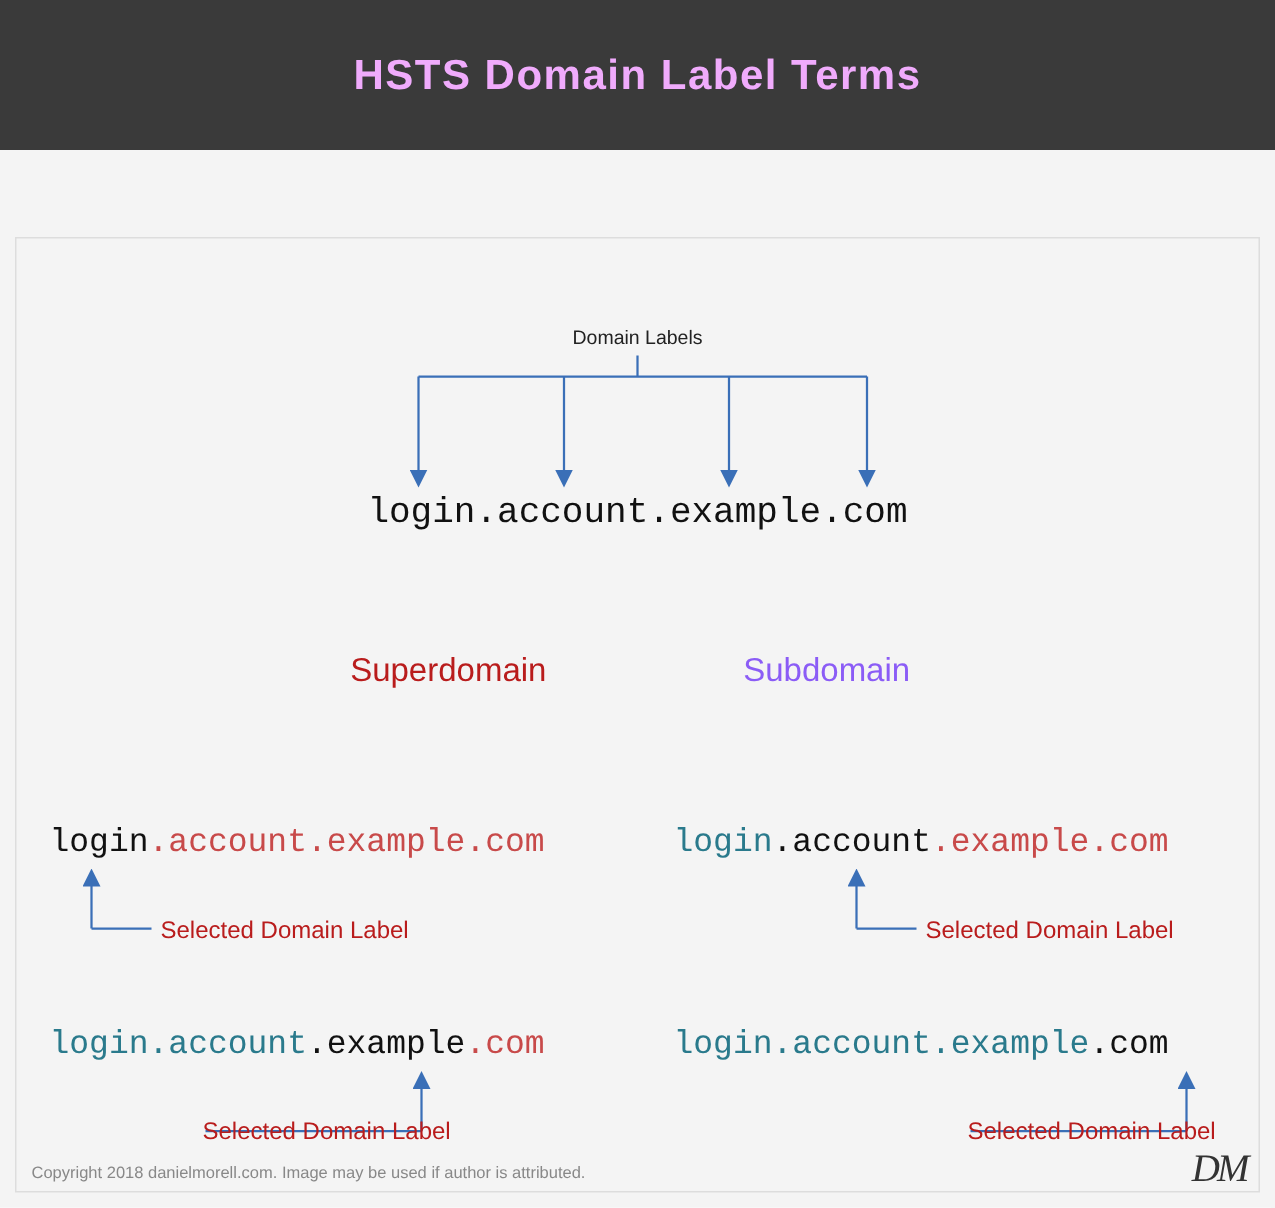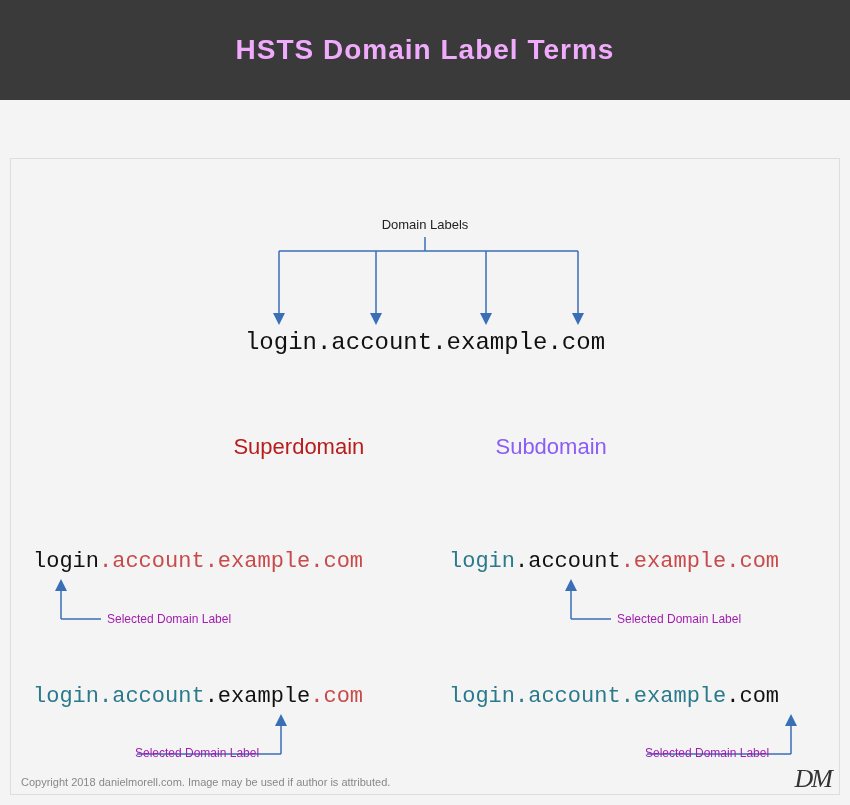--- a/index.html
+++ b/index.html
@@ -26,21 +26,21 @@
   .row2 { top: 525px; }
 
   .cell { position: absolute; font-family: "Courier New", monospace; font-size: 22px; white-space: nowrap; }
   .cell.left { left: 22px; }
   .cell.right { left: 438px; }
 
   .c-black { color: #111; }
   .c-red { color: #c84a4a; }
   .c-teal { color: #2a7a8c; }
 
-  .sel-label { position: absolute; font-size: 12px; color: #a21caf; }
+  .sel-label { position: absolute; font-size: 16px; color: #b91c1c; }
 
   .footer { position: absolute; left: 10px; bottom: 6px; font-size: 11px; color: #888; text-align: center; }
 
   .logo { position: absolute; right: 8px; bottom: 0; font-family: Georgia, serif; font-size: 26px; color: #333; letter-spacing: -2px; font-style: italic; }
 </style>
 </head>
 <body>
 
 <div class="frame">
   <div class="header">

